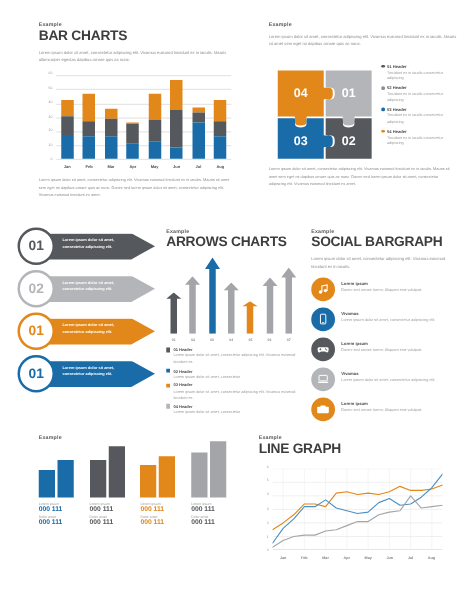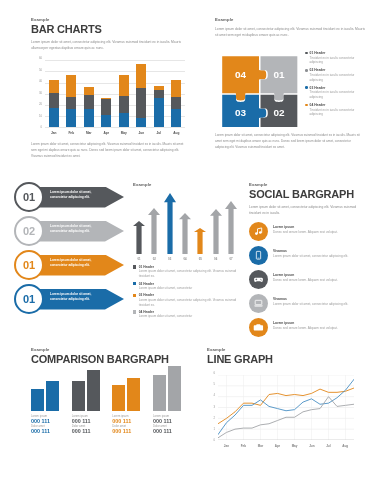--- a/index.html
+++ b/index.html
@@ -264,20 +264,21 @@
           <div class="step-txt">Lorem ipsum dolor sit amet, consectetur adipiscing elit.</div>
           <div class="step-circle" style="border-color: rgb(26, 108, 168);">
             <span class="step-num" style="color: rgb(26, 108, 168);">01</span>
           </div>
         </div>
       </div>
   </section>
 
   <section class="block" id="arrows">
     <div class="eyebrow">Example</div>
+    <h2 class="sect-title">ARROWS CHARTS</h2>
 
     <div class="ar-area">
       <div class="ar-row" id="ar-row">
           <div style="width: 12px; height: 54.0984%; position: relative;"><svg width="12" height="100%" viewBox="0 0 12 60" preserveAspectRatio="none">
               <path d="M6 0 L12 9 L8.6 9 L8.6 60 L3.4 60 L3.4 9 L0 9 Z" fill="#55585c"></path>
             </svg></div>
           <div style="width: 12px; height: 75.4098%; position: relative;"><svg width="12" height="100%" viewBox="0 0 12 60" preserveAspectRatio="none">
               <path d="M6 0 L12 9 L8.6 9 L8.6 60 L3.4 60 L3.4 9 L0 9 Z" fill="#a3a5a8"></path>
             </svg></div>
           <div style="width: 12px; height: 100%; position: relative;"><svg width="12" height="100%" viewBox="0 0 12 60" preserveAspectRatio="none">
@@ -406,21 +407,20 @@
           <div class="sd-body">
             <div class="sd-title">Lorem ipsum</div>
             <div class="sd-desc">Donec sed ornare lorem. Aliquam erat volutpat.</div>
           </div>
         </div>
       </div>
   </section>
 
   <section class="block" id="comparison">
     <div class="eyebrow">Example</div>
-    <h2 class="sect-title">COMPARISON BARGRAPH</h2>
     <div class="cmp-area" id="cmp-area">
         <div class="cmp-group">
           <div class="cmp-bars">
             <div class="cmp-bar" style="height: 45.8333%; background: rgb(26, 108, 168);"></div>
             <div class="cmp-bar" style="height: 62.5%; background: rgb(26, 108, 168);"></div>
           </div>
           <div class="cmp-meta">
             <div class="cmp-lab">Lorem ipsum</div>
             <div class="cmp-val" style="color: rgb(26, 108, 168);">000 111</div>
             <div class="cmp-lab">Dolor amet</div>

